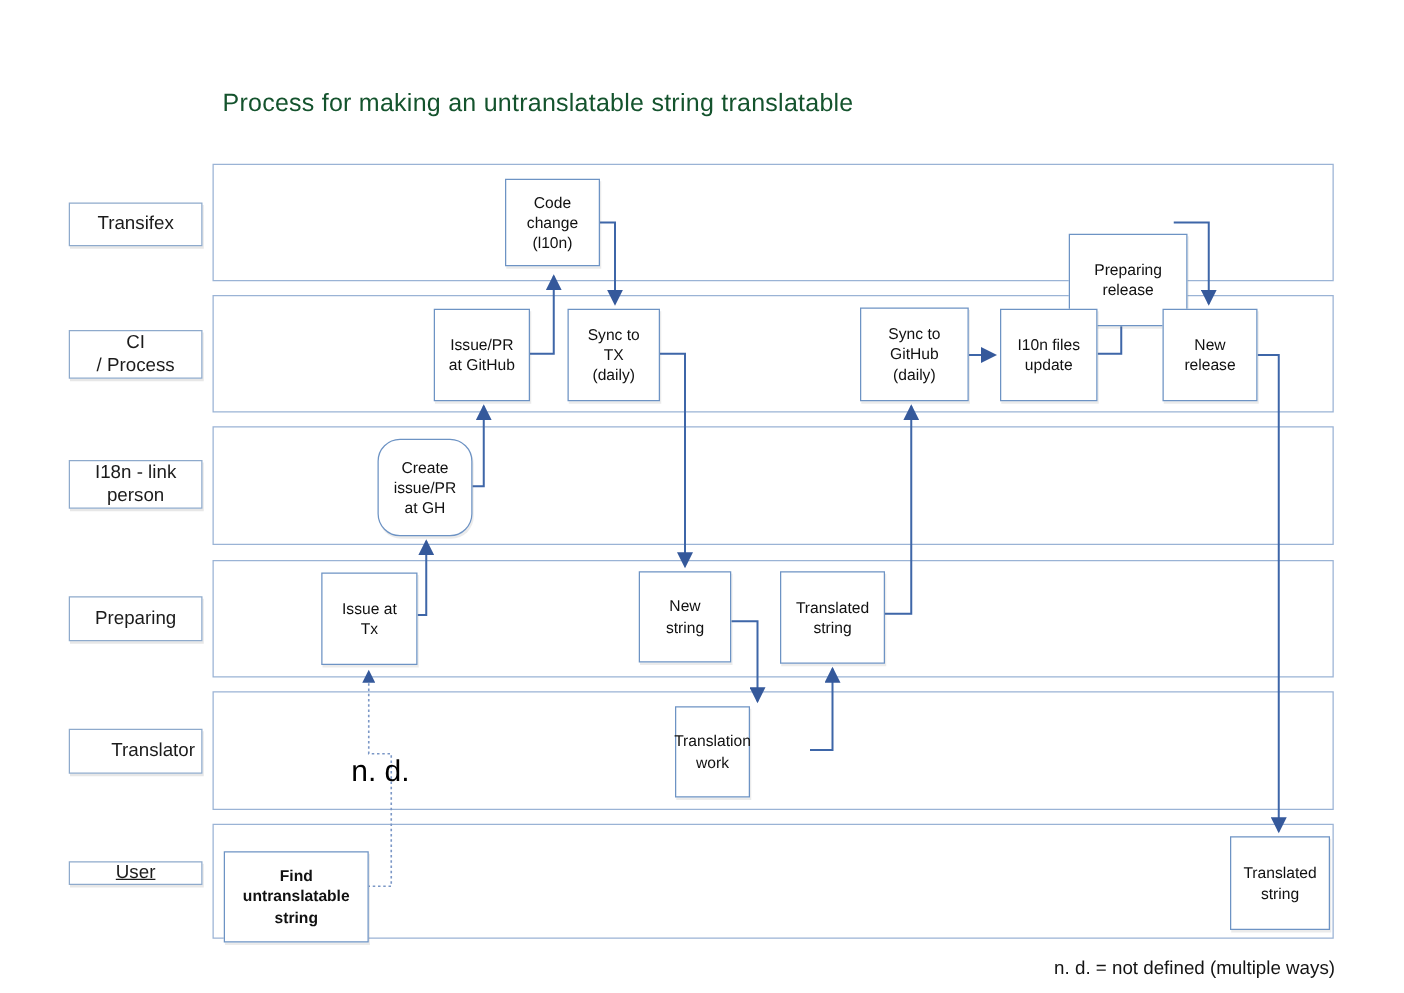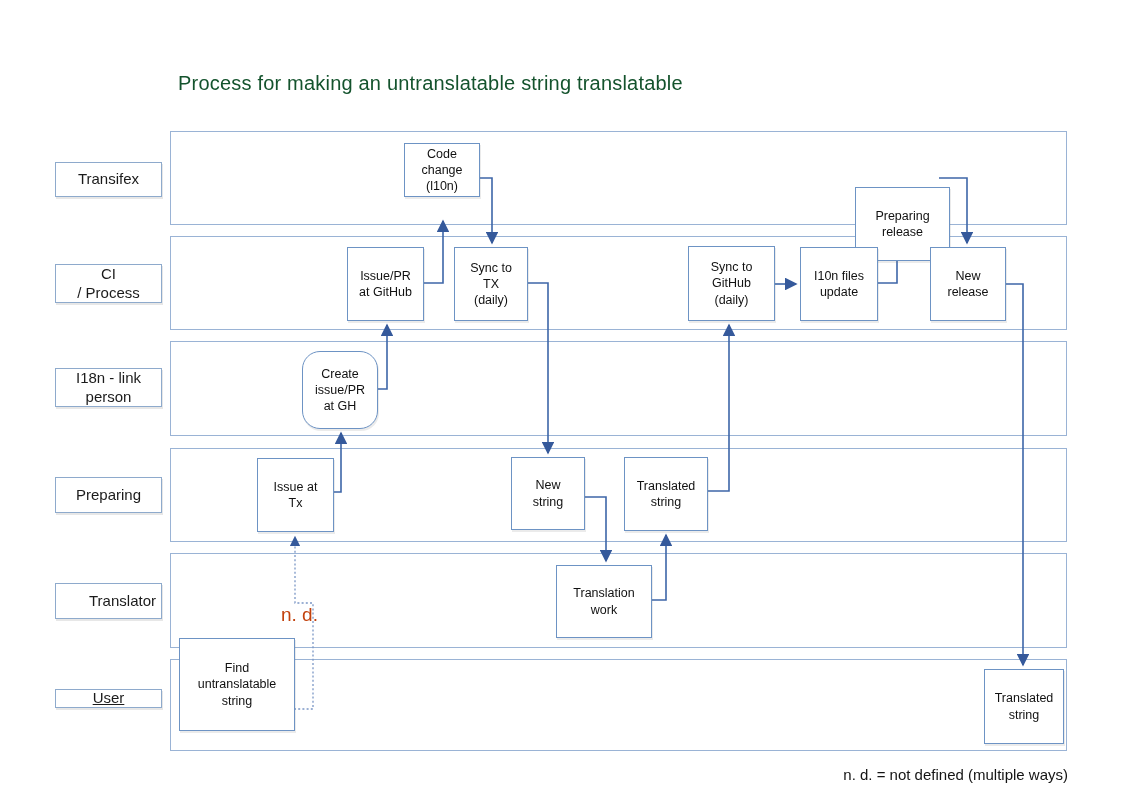--- a/index.html
+++ b/index.html
@@ -35,40 +35,40 @@
   #label-transifex{top:477px;height:36px;}
   #label-translator{top:583px;height:36px;padding-left:28px;}
   #label-user{top:689px;height:19px;text-decoration:underline;}
   
   .node{
     position:absolute;box-sizing:border-box;background:#fff;
     border:1.4px solid #6d93c4;box-shadow:1px 2px 0 rgba(120,120,120,.15);
     display:flex;align-items:center;justify-content:center;text-align:center;
     font-size:12.5px;line-height:1.3;white-space:pre-line;color:#111;z-index:3;
   }
-  #n-code-change{left:404px;top:143px;width:76px;height:54px;}
+  #n-code-change{left:404px;top:143px;width:76px;height:70px;}
   #n-preparing-release{left:855px;top:143px;width:95px;height:74px;margin-top:44px;}
   #n-issue-pr-github{left:347px;top:247px;width:77px;height:74px;}
   #n-sync-to-tx{left:454px;top:247px;width:74px;height:74px;}
   #n-sync-to-github{left:688px;top:246px;width:87px;height:75px;}
   #n-l10n-files-update{left:800px;top:247px;width:78px;height:74px;}
   #n-new-release{left:930px;top:247px;width:76px;height:74px;}
   #n-create-issue-pr{left:302px;top:351px;width:76px;height:78px;border-radius:18px;}
   #n-issue-at-tx{left:257px;top:458px;width:77px;height:74px;}
   #n-new-string{left:511px;top:457px;width:74px;height:73px;}
   #n-translated-string-tx{left:624px;top:457px;width:84px;height:74px;}
-  #n-translation-work{left:556px;top:565px;width:96px;height:73px;}
-  #n-find-untranslatable{left:179px;top:638px;width:116px;height:93px;}
+  #n-translation-work{left:540px;top:565px;width:60px;height:73px;}
+  #n-find-untranslatable{left:179px;top:681px;width:116px;height:73px;font-weight:bold;}
   #n-translated-string-user{left:984px;top:669px;width:80px;height:75px;}
   
   svg.connectors{position:absolute;left:0;top:0;z-index:2;pointer-events:none;}
   .conn{fill:none;stroke:#3e66a8;stroke-width:1.6;}
   .conn-dotted{fill:none;stroke:#7b97c6;stroke-width:1.3;stroke-dasharray:2 2.2;}
   
-  .nd{position:absolute;left:281px;top:604px;font-size:19px;color:#c2410c;z-index:4;}
+  .nd{position:absolute;left:281px;top:604px;font-size:24px;color:#000000;z-index:4;}
   .note{position:absolute;right:55px;top:766px;font-size:15px;color:#141414;white-space:nowrap;}
 </style>
 </head>
 <body>
 
 <div class="title">Process for making an untranslatable string translatable</div>
 
 <div class="lane" id="lane-developer"></div>
 <div class="lane" id="lane-ci-github"></div>
 <div class="lane" id="lane-i18n-link"></div>

